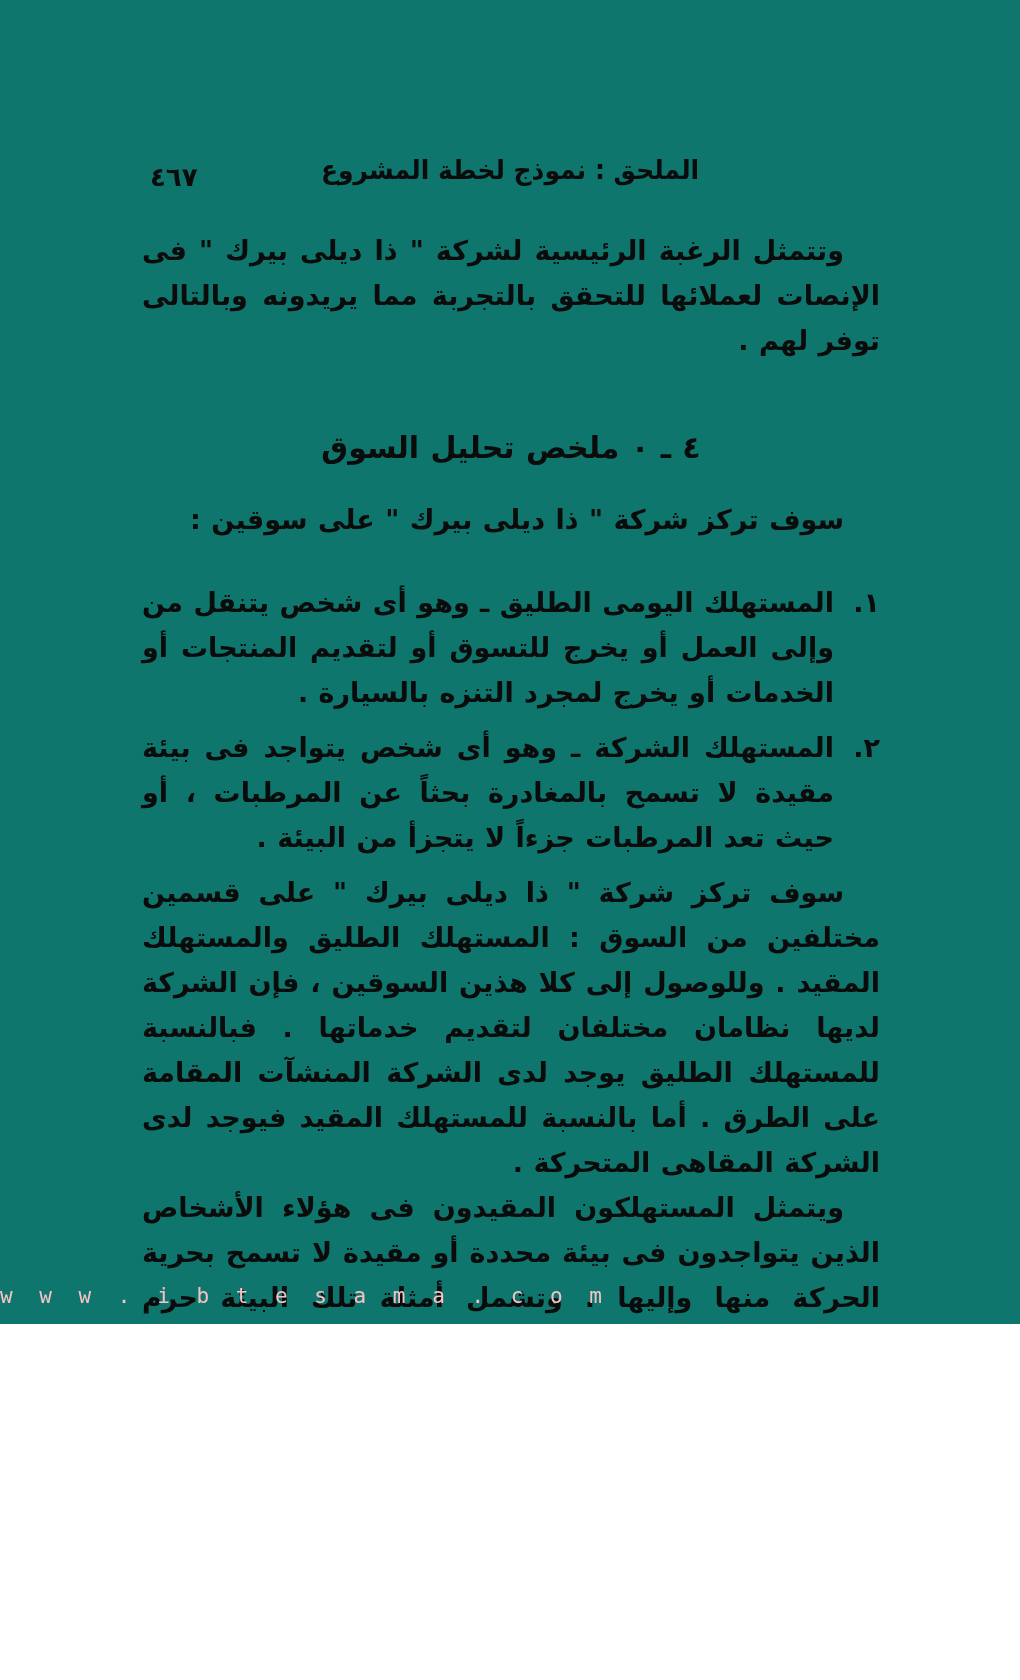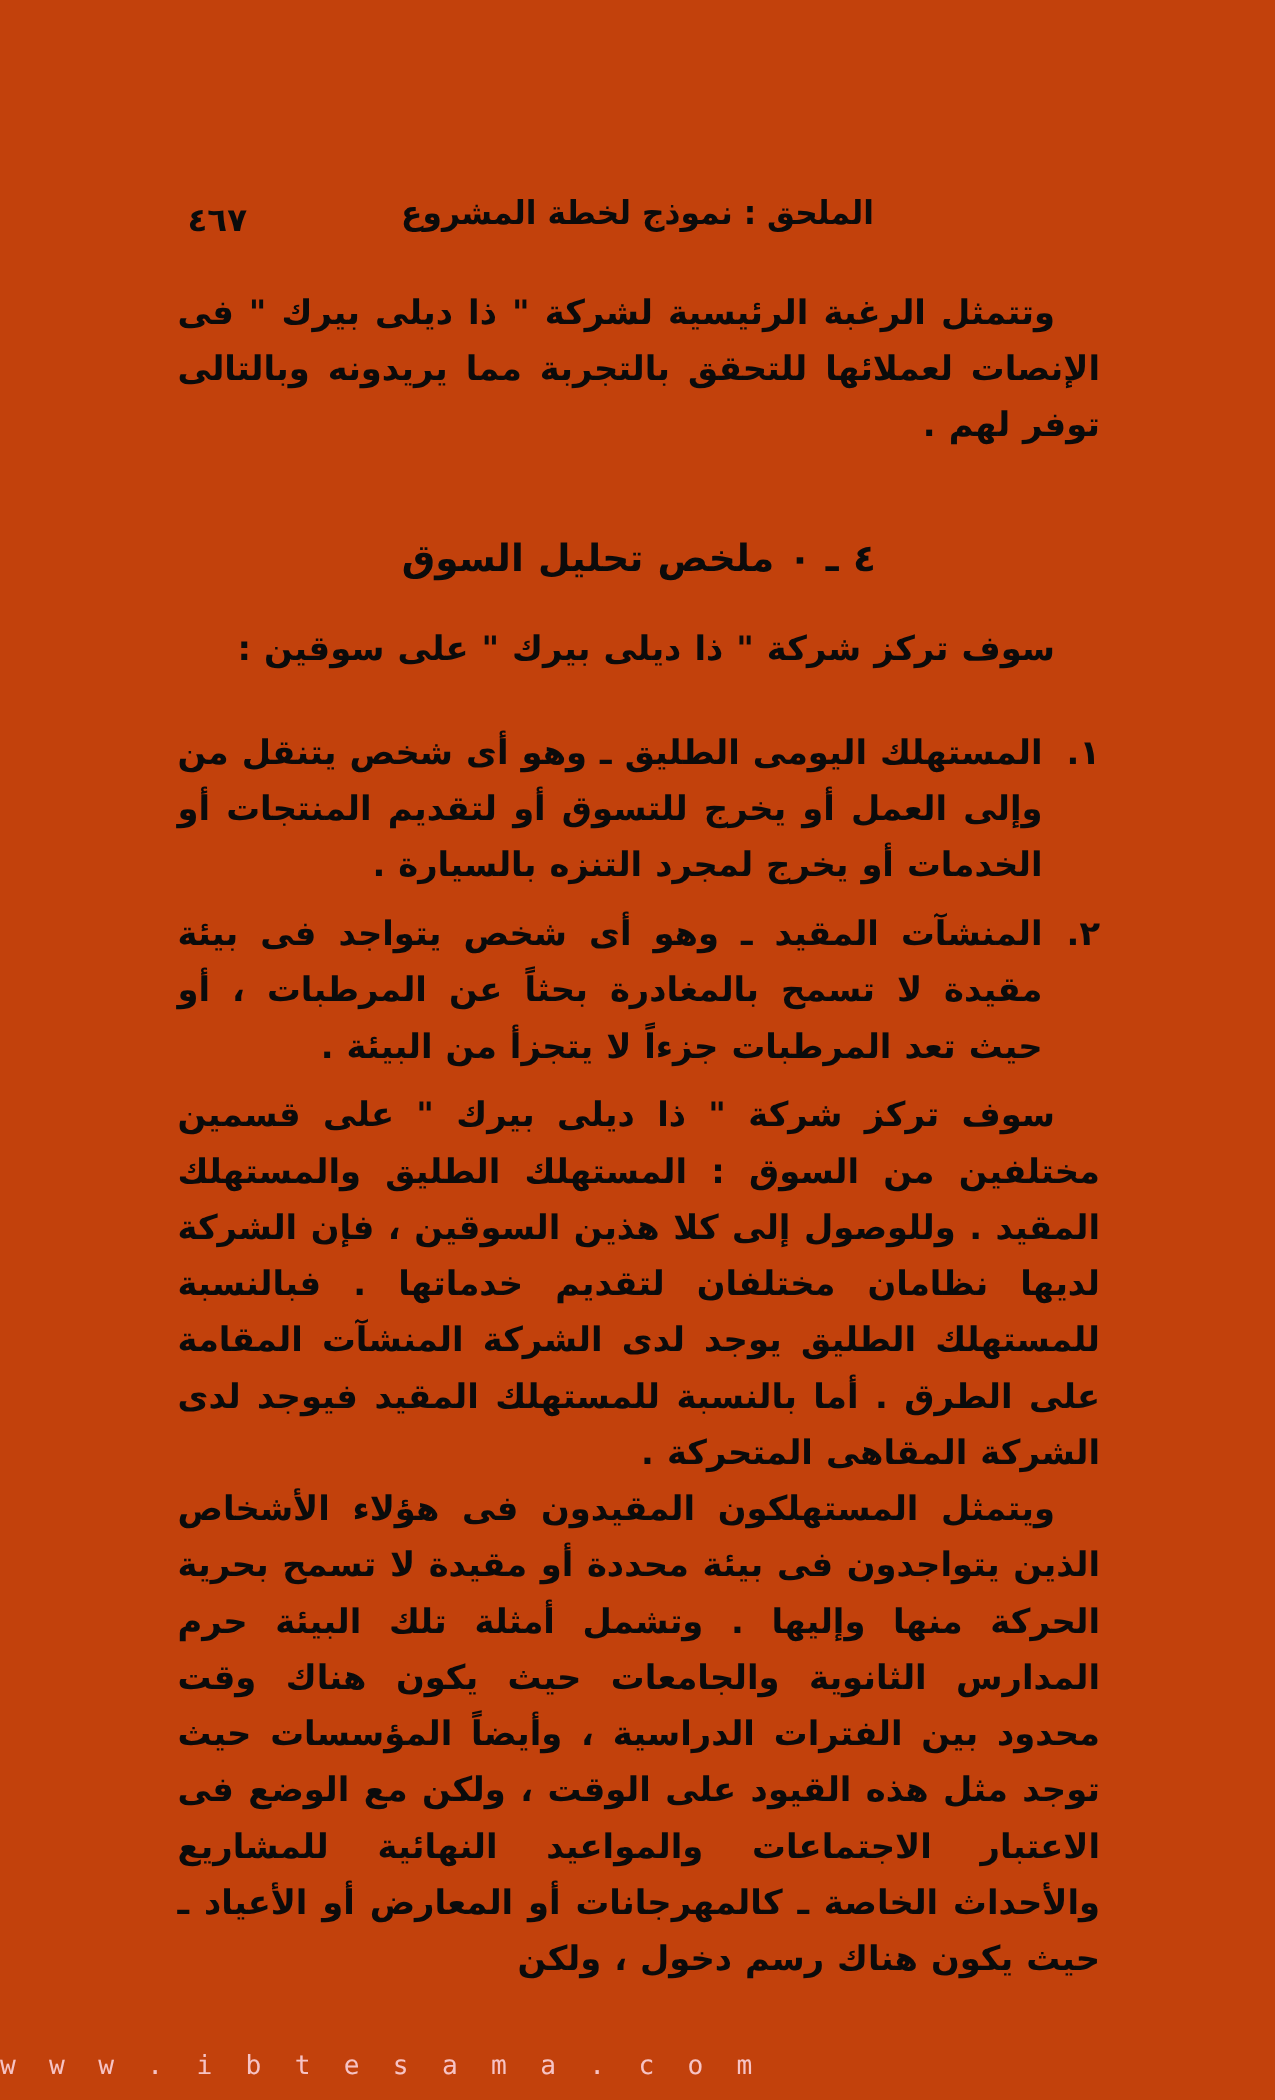--- a/index.html
+++ b/index.html
@@ -6,22 +6,22 @@
   html, body { width: 1020px; height: 1680px; }
   body {
     background: #ffffff;
     font-family: "DejaVu Sans", sans-serif;
     color: #0b0b0b;
     overflow: hidden;
   }
   .page {
     position: relative;
     width: 1020px;
-    height: 1680px;
-    background: #c2410c;
+    height: 1324px;
+    background: #0f766e;
     overflow: hidden;
   }
 
   
   .page-header {
     position: absolute;
     top: 156px;
     left: 140px;
     right: 140px;
     height: 46px;
@@ -130,21 +130,21 @@
     <ol class="market-list">
       <li>
         <span class="li-num">١.</span>
         <span class="li-body">
           <span class="term">المستهلك اليومى الطليق ـ </span><span>وهو أى شخص يتنقل من وإلى العمل أو يخرج للتسوق أو لتقديم المنتجات أو الخدمات أو يخرج لمجرد التنزه بالسيارة .</span>
         </span>
       </li>
       <li>
         <span class="li-num">٢.</span>
         <span class="li-body">
-          <span class="term">المنشآت المقيد ـ </span><span>وهو أى شخص يتواجد فى بيئة مقيدة لا تسمح بالمغادرة بحثاً عن المرطبات ، أو حيث تعد المرطبات جزءاً لا يتجزأ من البيئة .</span>
+          <span class="term">المستهلك الشركة ـ </span><span>وهو أى شخص يتواجد فى بيئة مقيدة لا تسمح بالمغادرة بحثاً عن المرطبات ، أو حيث تعد المرطبات جزءاً لا يتجزأ من البيئة .</span>
         </span>
       </li>
     </ol>
 
 
     <p class="para indent">سوف تركز شركة " ذا ديلى بيرك " على قسمين مختلفين من السوق : المستهلك الطليق والمستهلك المقيد . وللوصول إلى كلا هذين السوقين ، فإن الشركة لديها نظامان مختلفان لتقديم خدماتها . فبالنسبة للمستهلك الطليق يوجد لدى الشركة المنشآت المقامة على الطرق . أما بالنسبة للمستهلك المقيد فيوجد لدى الشركة المقاهى المتحركة .</p>
 
 
     <p class="para indent">ويتمثل المستهلكون المقيدون فى هؤلاء الأشخاص الذين يتواجدون فى بيئة محددة أو مقيدة لا تسمح بحرية الحركة منها وإليها . وتشمل أمثلة تلك البيئة حرم المدارس الثانوية والجامعات حيث يكون هناك وقت محدود بين الفترات الدراسية ، وأيضاً المؤسسات حيث توجد مثل هذه القيود على الوقت ، ولكن مع الوضع فى الاعتبار الاجتماعات والمواعيد النهائية للمشاريع والأحداث الخاصة ـ كالمهرجانات أو المعارض أو الأعياد ـ حيث يكون هناك رسم دخول ، ولكن</p>
 

